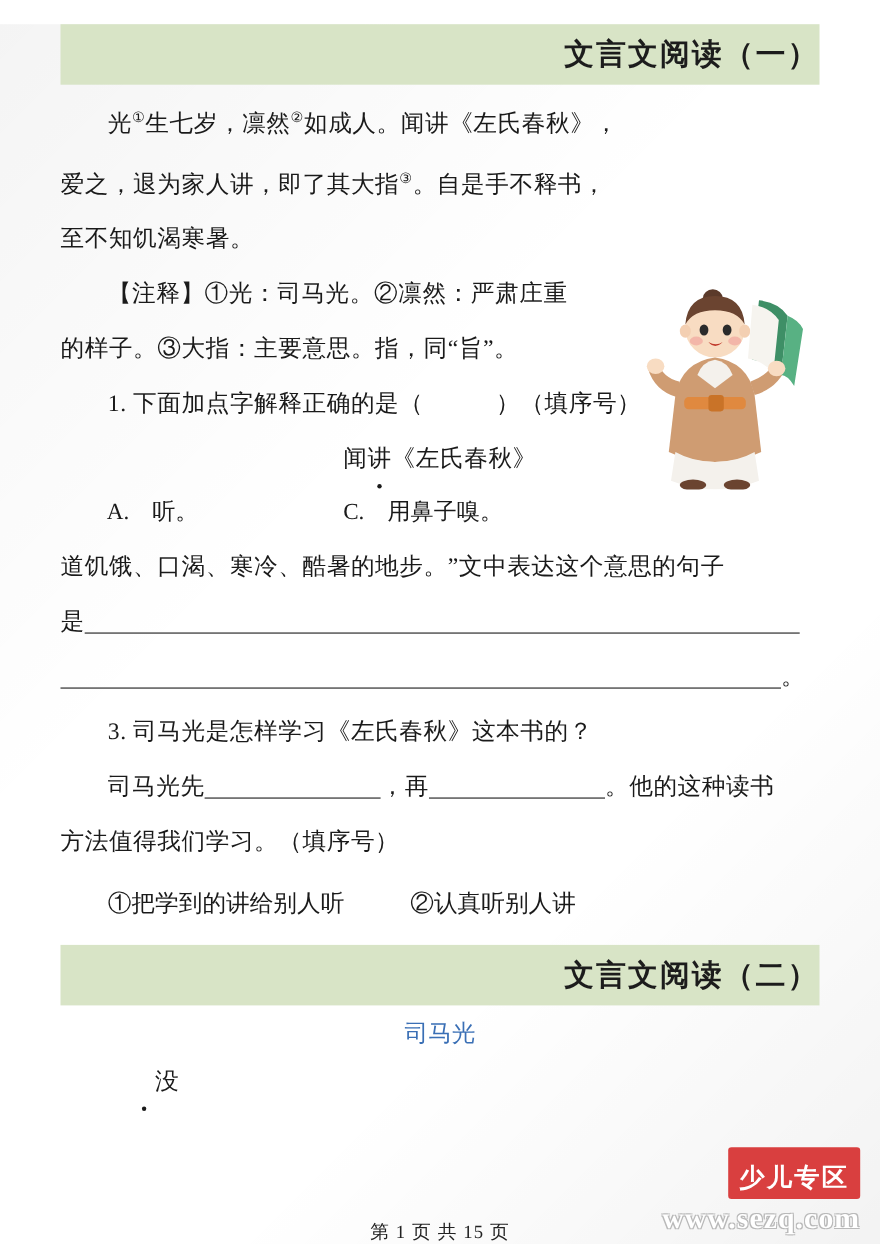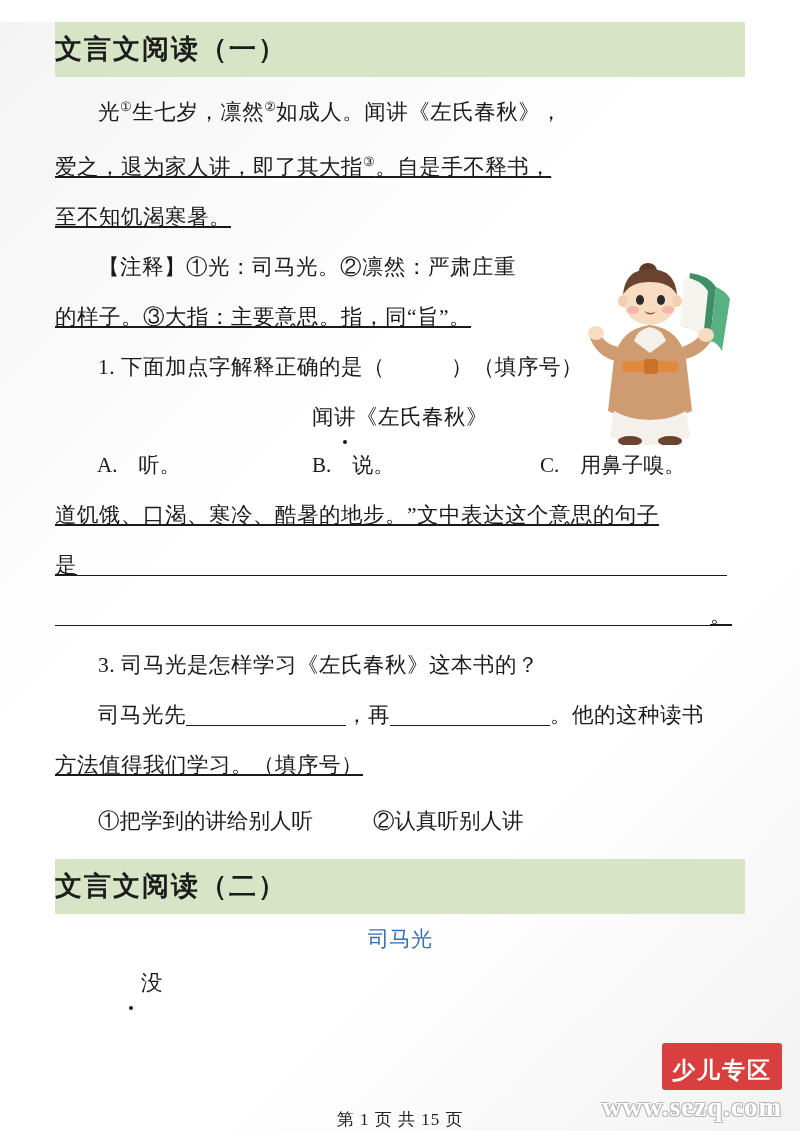--- a/index.html
+++ b/index.html
@@ -34,21 +34,21 @@
     padding-top: 50px;
     line-height: 1.2;
     font-family: "Liberation Serif", "DejaVu Serif", serif;
   }
   .title .black { color: #111111; }
   .title .red { color: #c3181a; }
 
   .band {
     margin: 22px 55px 0 55px;
     background: #d8e4c6;
-    text-align: left;
+    text-align: right;
     font-size: 27px;
     font-weight: bold;
     color: #1c1c1c;
     padding: 9px 0 10px 0;
     letter-spacing: 2px;
   }
 
   .content {
     margin: 0 55px;
     position: relative;
@@ -56,21 +56,20 @@
 
   p.para {
     font-size: 21.5px;
     line-height: 40px;
     margin: 10px 0 0 0;
     text-indent: 2em;
     letter-spacing: 0.5px;
   }
   p.para.noindent {
     text-indent: 0;
-    text-decoration: underline;
   }
   p.center {
     text-indent: 0;
     text-align: center;
   }
   sup {
     font-size: 13px;
     vertical-align: super;
   }
   .dot-under {
@@ -251,21 +250,20 @@
 
     <p class="para">【注释】①光：司马光。②凛然：严肃庄重</p>
     <p class="para noindent">的样子。③大指：主要意思。指，同“旨”。</p>
 
     <p class="para">1. 下面加点字解释正确的是（　　　）（填序号）</p>
     <p class="para center">
       <span>闻</span><span class="dot-under">讲</span><span>《左氏春秋》</span>
     </p>
     <div class="options">
       <span class="opt opt-a">A.　听。</span>
-      <span class="opt opt-b">B.　说。</span>
       <span class="opt opt-c">C.　用鼻子嗅。</span>
     </div>
 
     <p class="para noindent">道饥饿、口渴、寒冷、酷暑的地步。”文中表达这个意思的句子</p>
     <p class="para noindent">
       <span>是</span><span class="blank" style="width:650px"></span>
     </p>
     <p class="para noindent">
       <span class="blank" style="width:655px"></span><span>。</span>
     </p>

